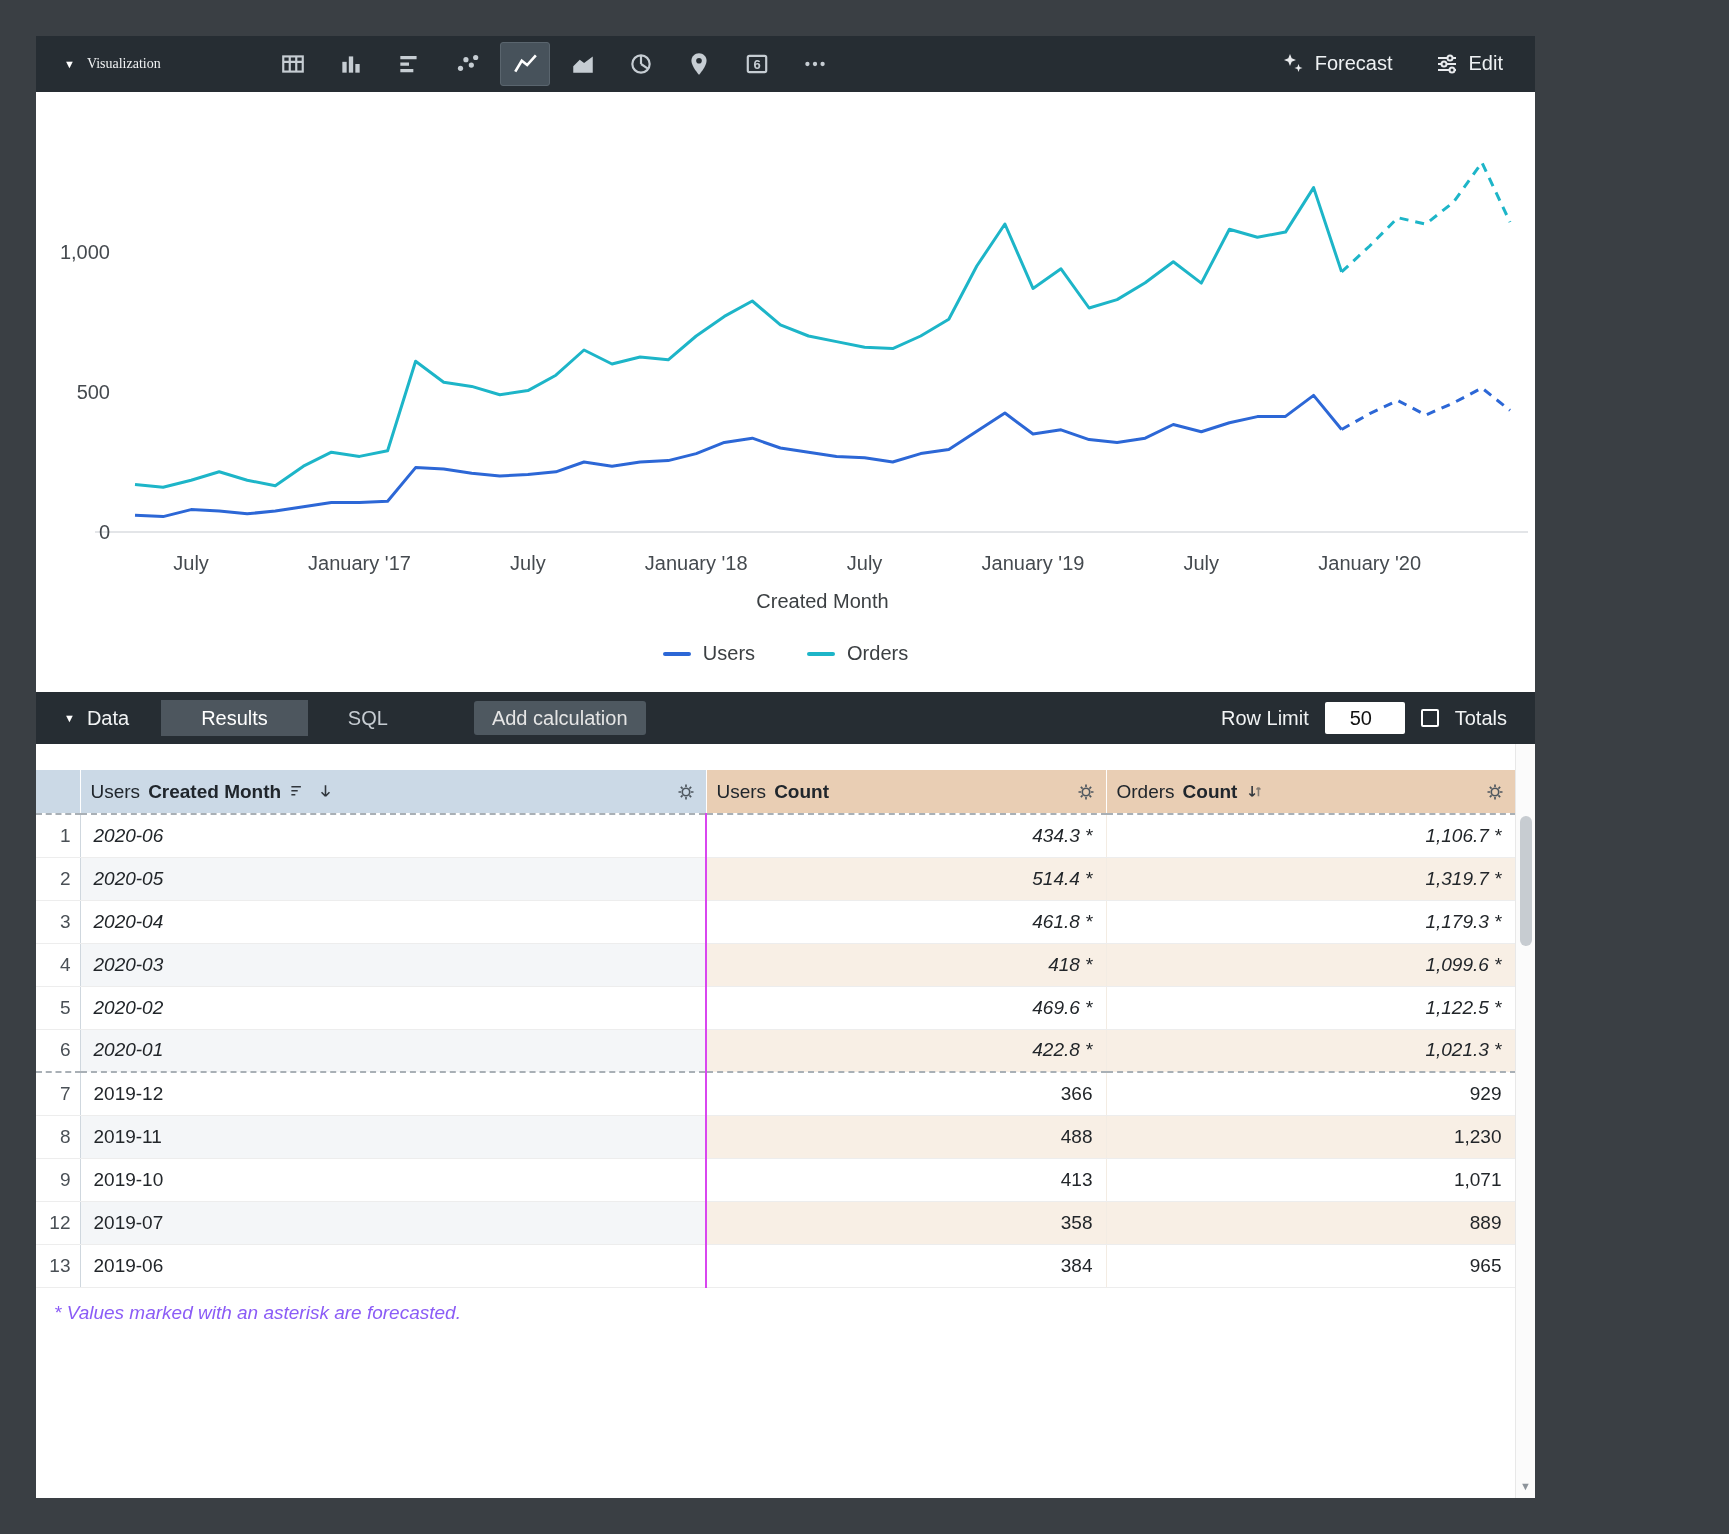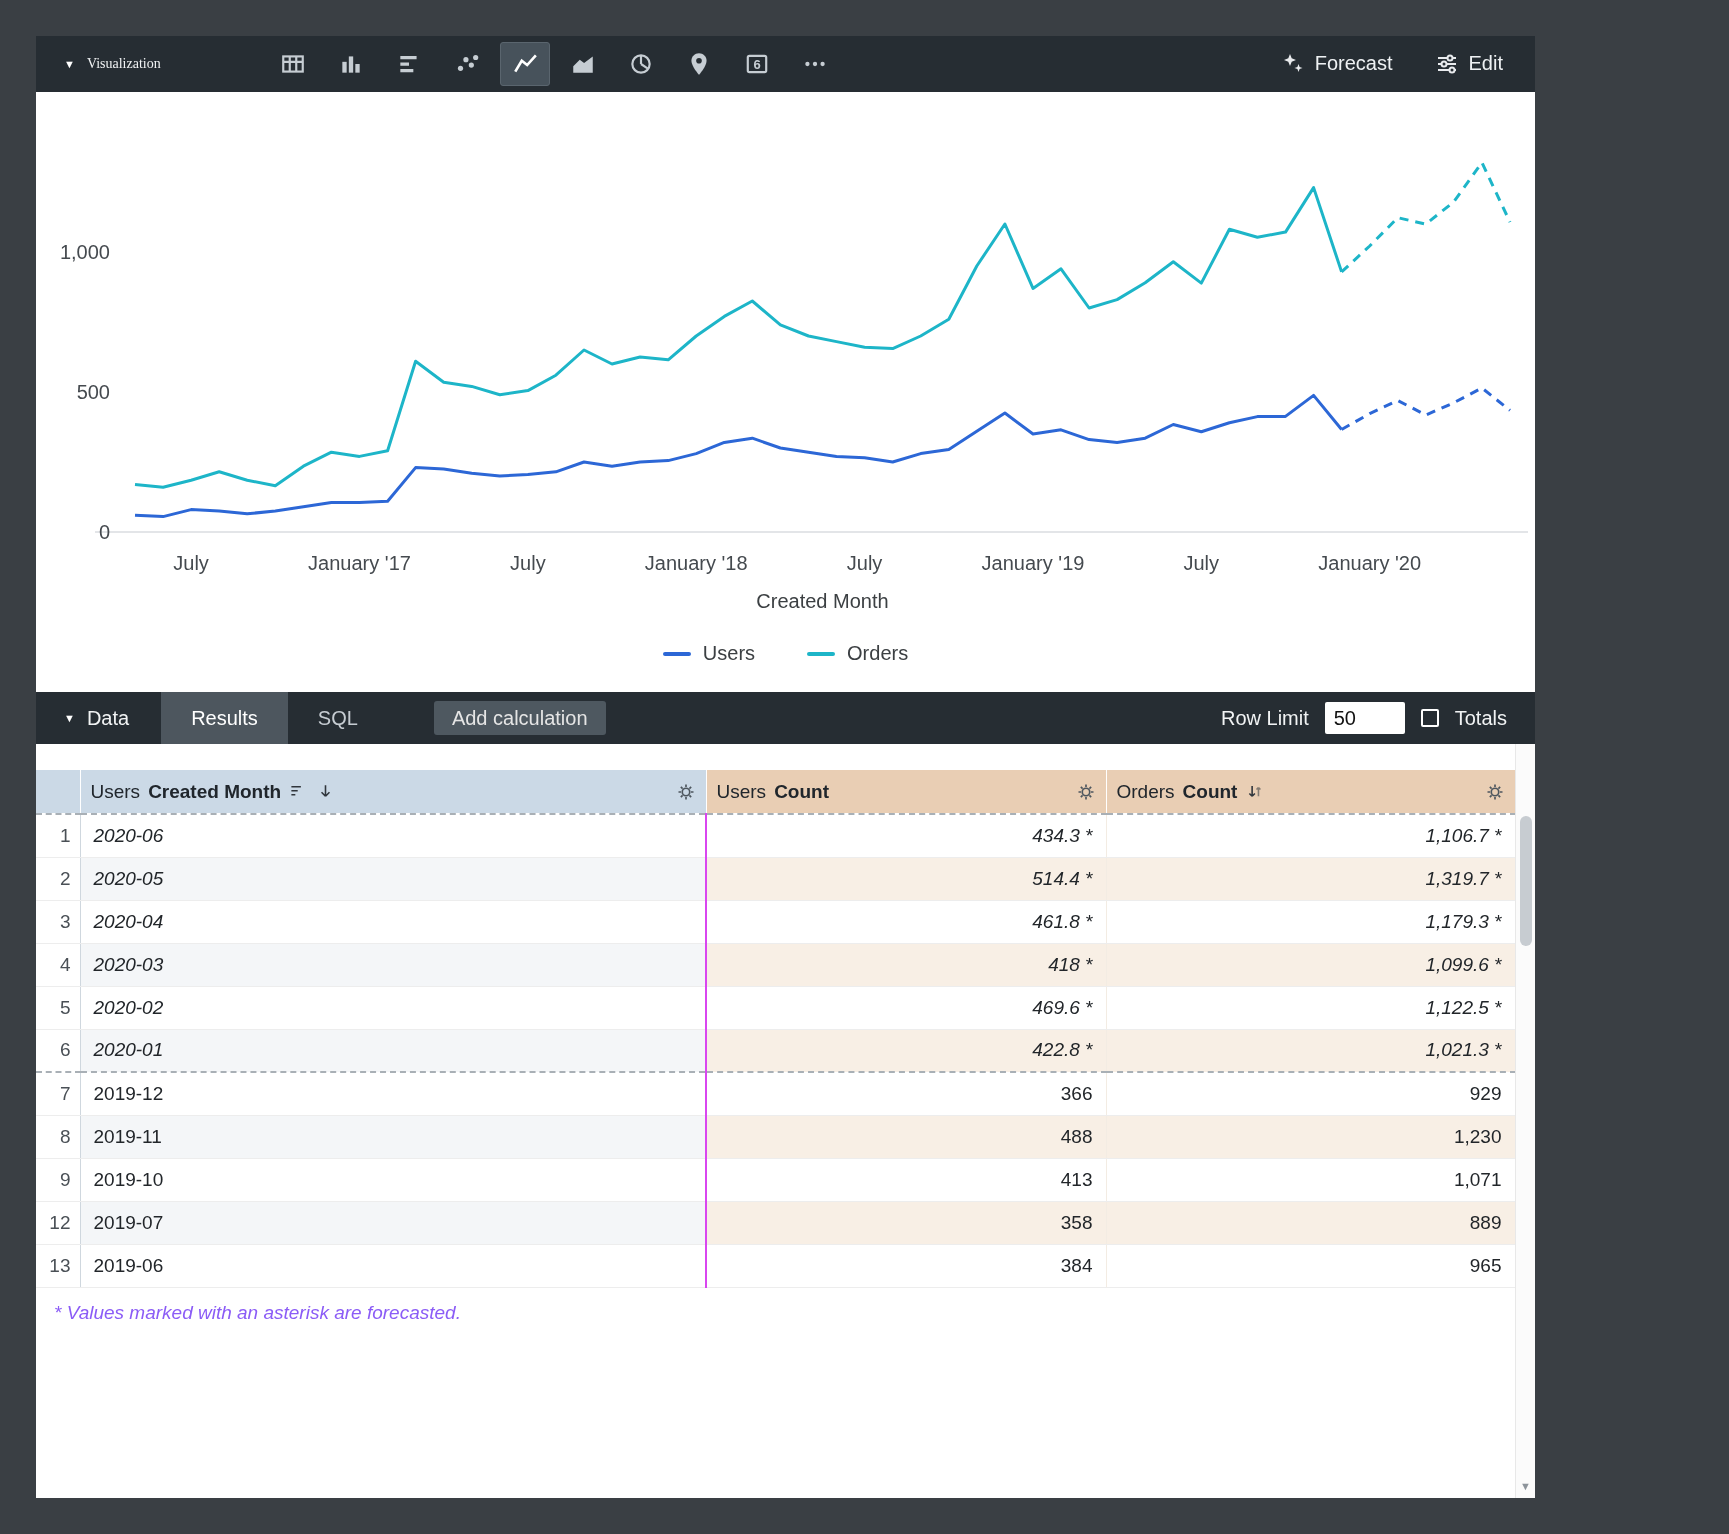--- a/index.html
+++ b/index.html
@@ -25,27 +25,27 @@
   
   .chart-section{height:600px;flex:0 0 auto;background:#fff;}
   .chart-svg{display:block;}
   .legend{display:flex;justify-content:center;align-items:center;gap:52px;margin-top:10px;}
   .legend-item{display:flex;align-items:center;gap:12px;font-size:20px;color:#3c4043;cursor:pointer;}
   .swatch{width:28px;height:0;border-top:4px solid #000;border-radius:2px;}
 
   
   .databar{height:52px;background:#262d33;display:flex;align-items:center;color:#fff;flex:0 0 auto;}
   .db-handle{display:flex;align-items:center;gap:12px;padding:0 32px 0 28px;font-size:20px;color:#f1f3f4;}
-  .db-tab{height:52px;display:flex;align-items:center;padding:0 30px;font-size:20px;color:#c6ccd2;
+  .db-tab{height:36px;display:flex;align-items:center;padding:0 40px;font-size:20px;color:#c6ccd2;
           background:none;border:none;cursor:pointer;}
   .db-tab.active{background:#4d565e;color:#fff;}
   .addcalc{margin-left:46px;background:#4e5860;color:#e5e5e5;border:none;border-radius:3px;height:34px;
            padding:0 18px;font-size:20px;cursor:pointer;}
   .db-right{margin-left:auto;display:flex;align-items:center;gap:16px;padding-right:28px;font-size:20px;color:#f1f3f4;}
-  .rowlimit-input{width:80px;height:32px;border:none;border-radius:2px;font-size:20px;padding:0 9px;color:#111;background:#fff;}
+  .rowlimit-input{width:80px;height:32px;border:none;border-radius:2px;font-size:20px;padding:0 25px;color:#111;background:#fff;}
   .checkbox{width:18px;height:18px;border:2px solid #fff;border-radius:2px;background:transparent;
             display:inline-block;cursor:pointer;}
 
   
   .table-area{flex:1 1 auto;position:relative;background:#fff;padding-top:26px;}
   .tbl{width:1479px;border-collapse:collapse;table-layout:fixed;}
   th{height:44px;font-size:19px;font-weight:400;text-align:left;color:#20262c;padding:0 10px;
      position:relative;border-right:1px solid rgba(255,255,255,.9);cursor:pointer;}
   th b{font-weight:700;}
   .h-rn,.h-dim{background:#cbd9e6;}

